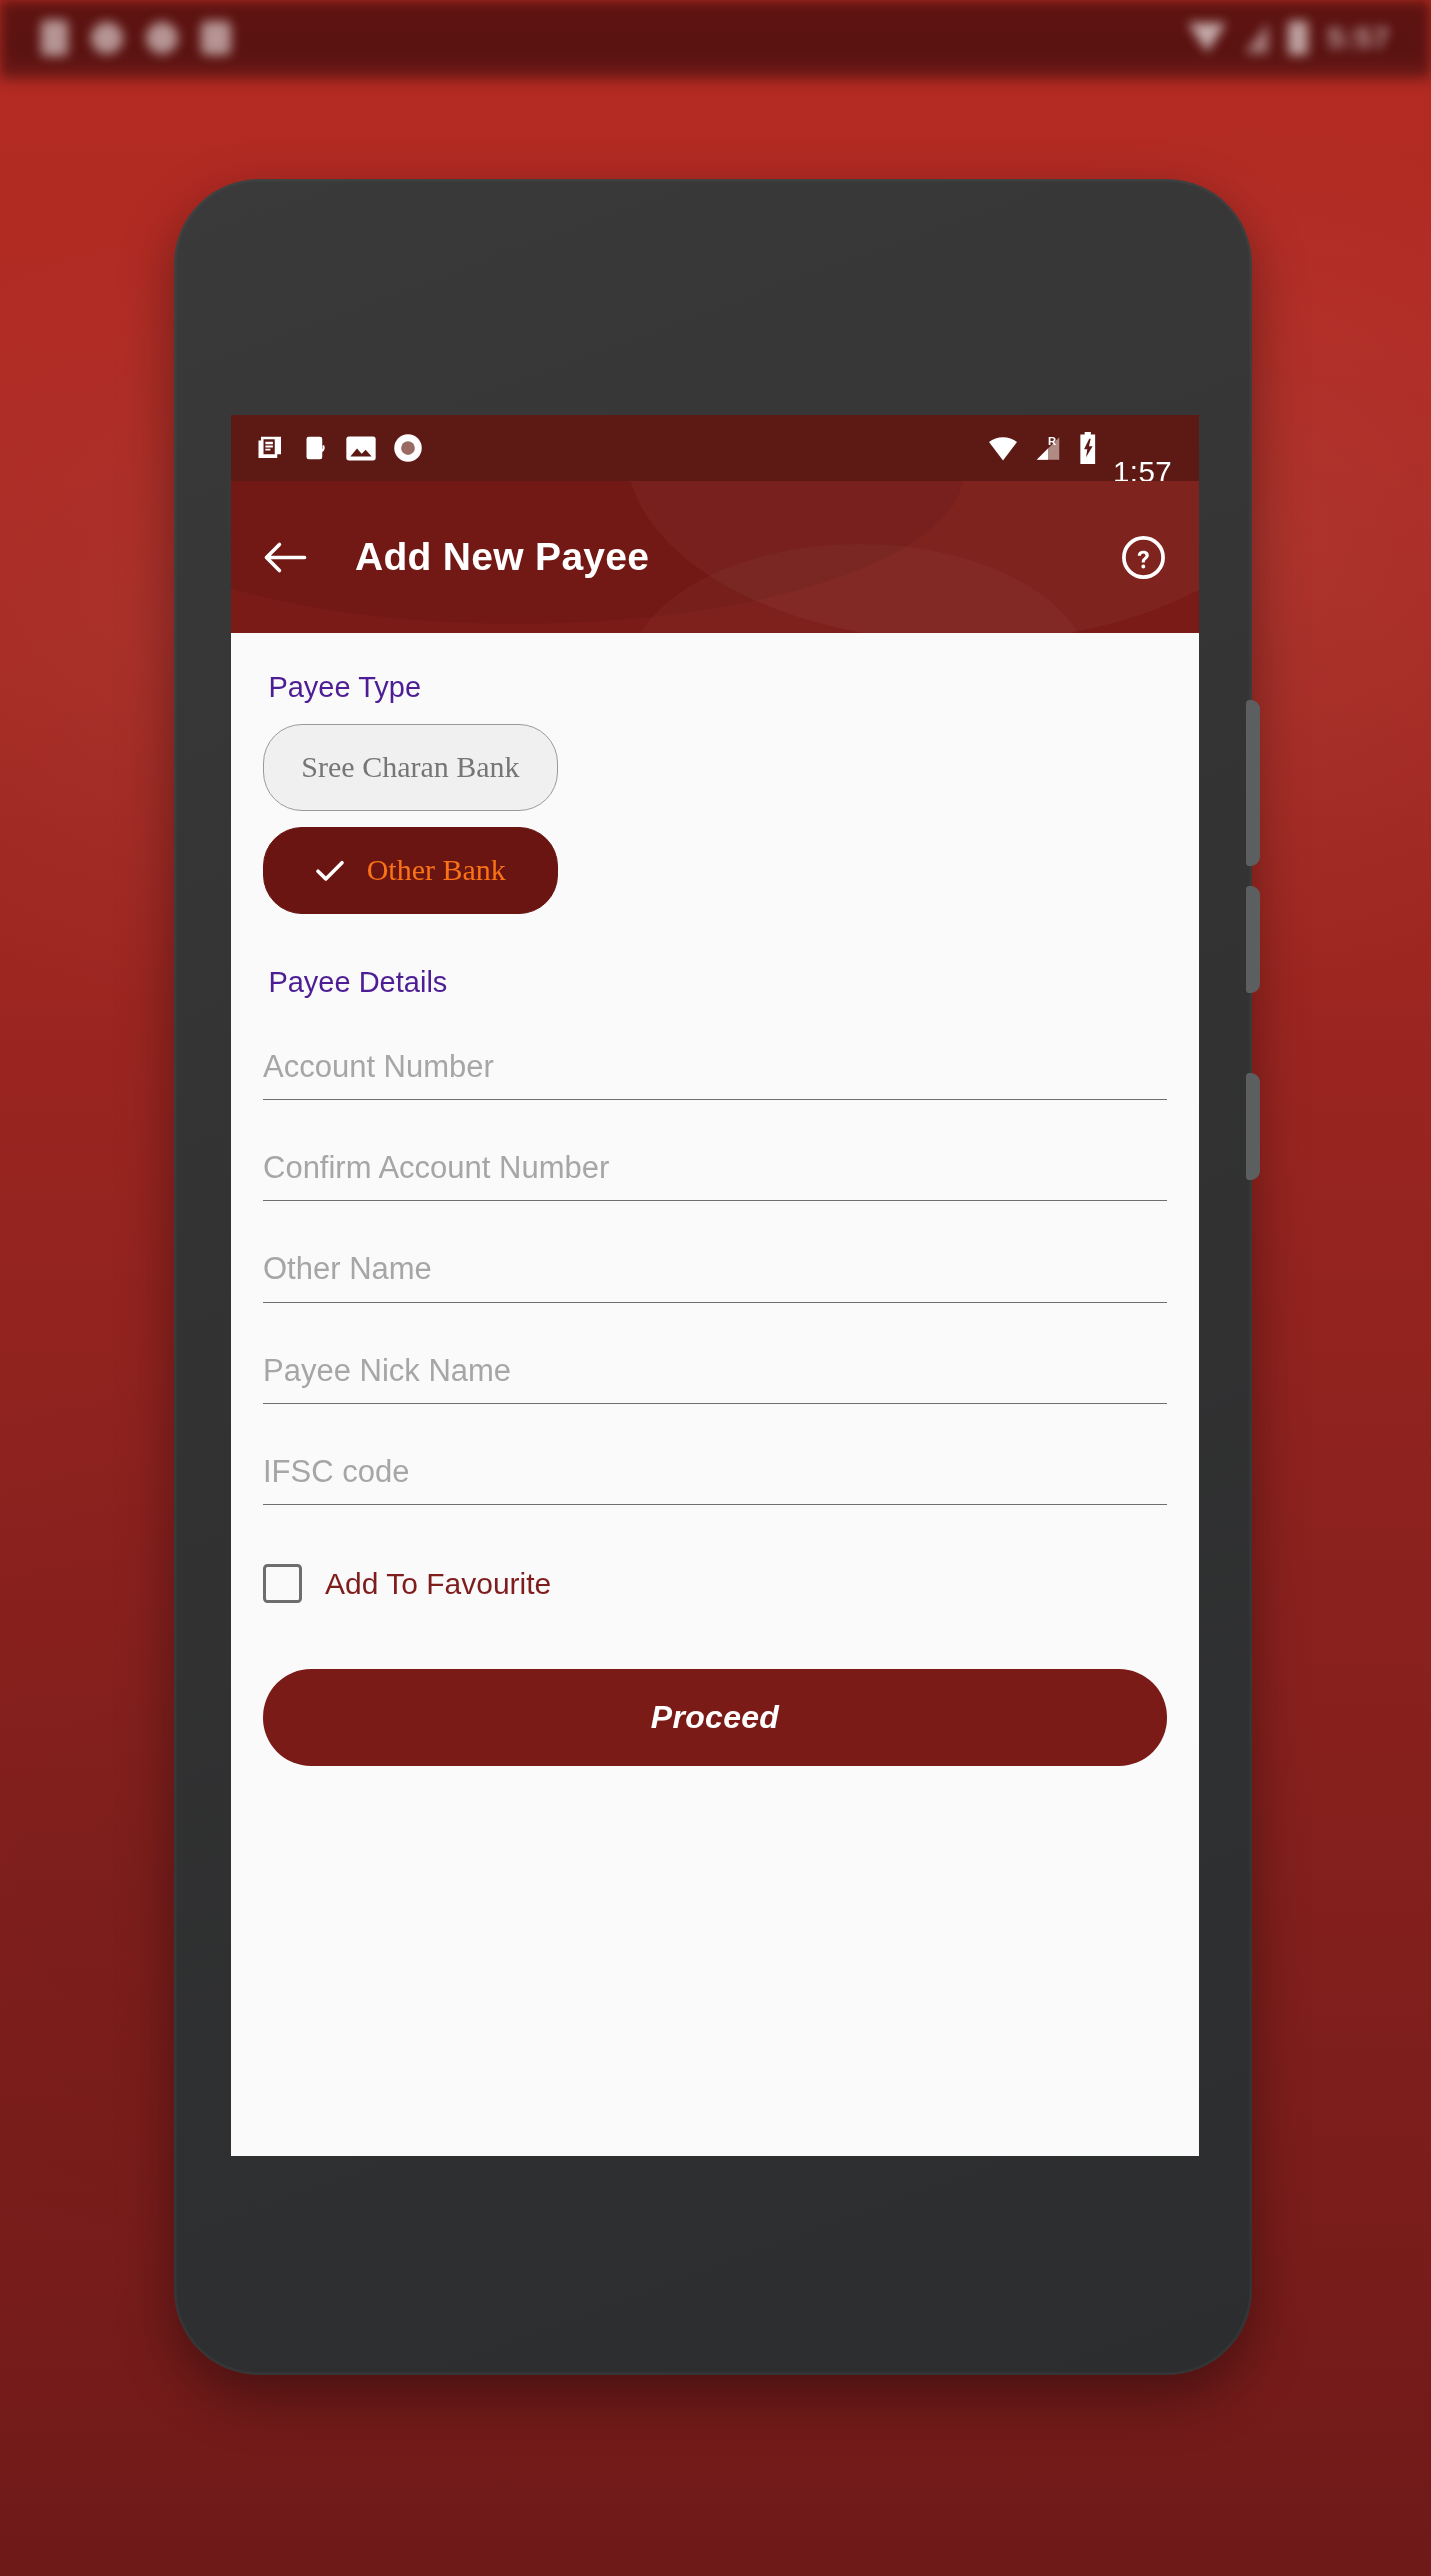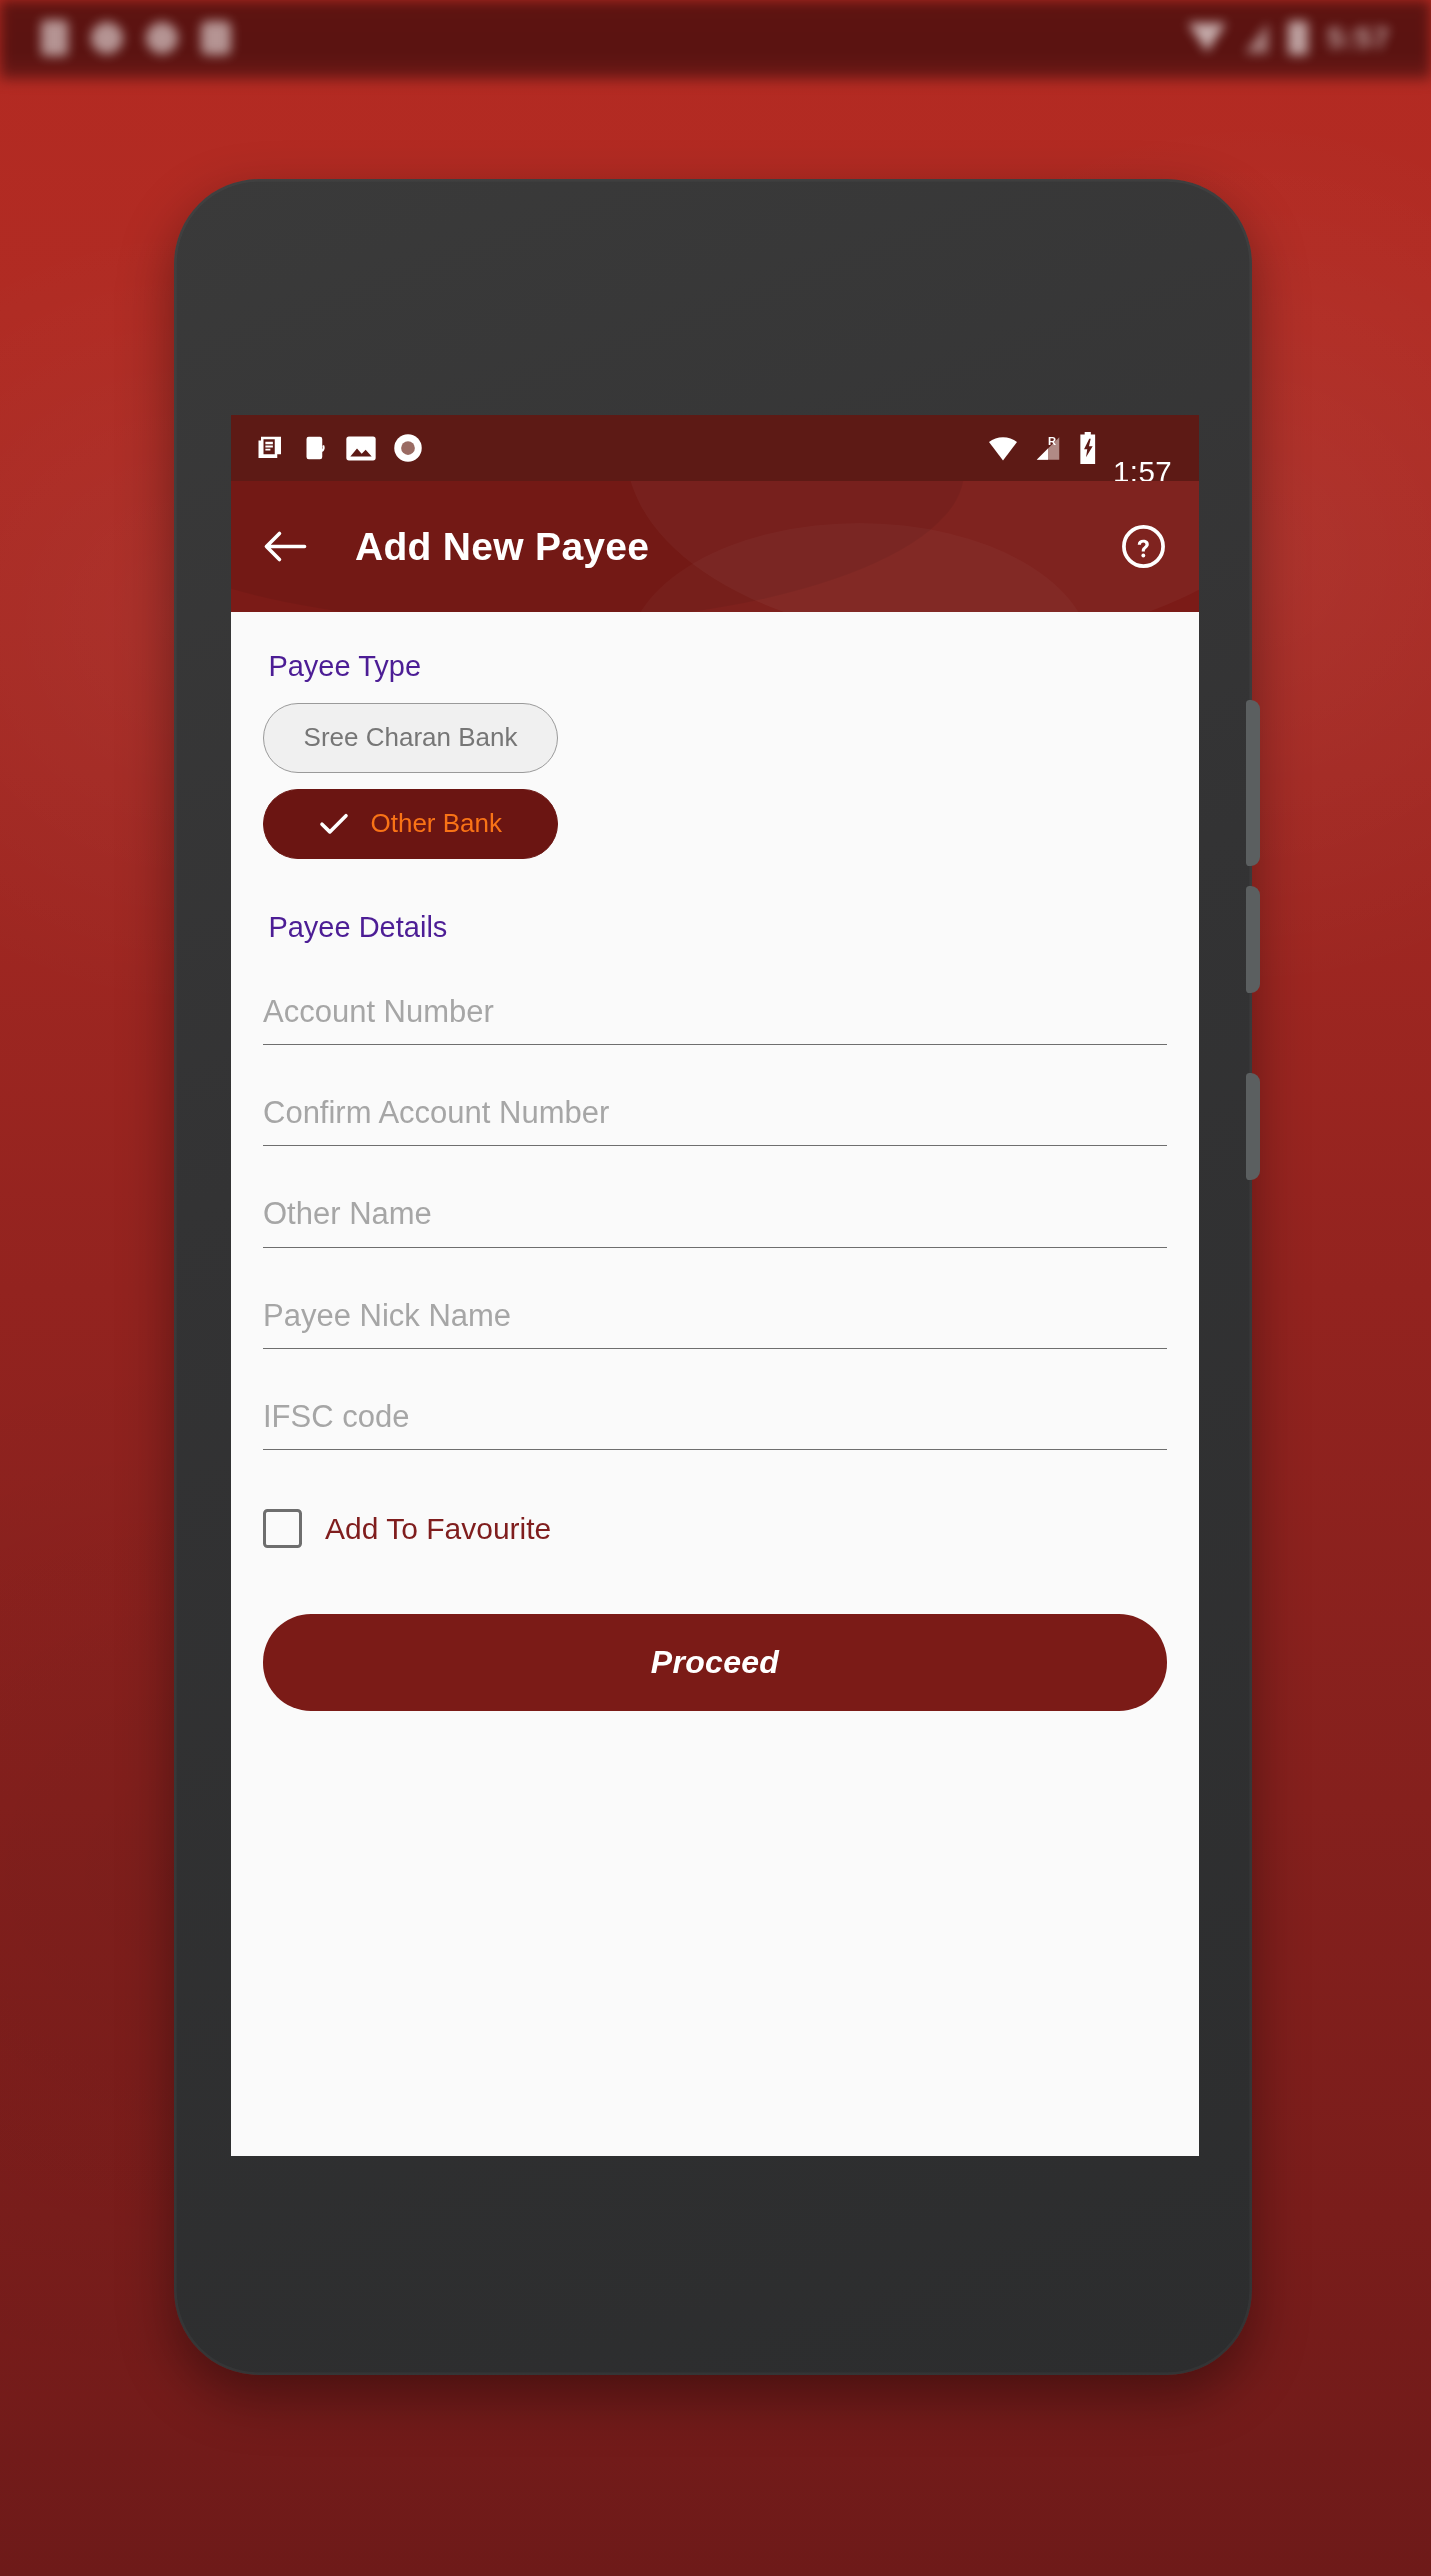--- a/index.html
+++ b/index.html
@@ -120,21 +120,21 @@
   }
   .sb-left { display:flex; align-items:center; gap:16px; }
   .sb-right { margin-left:auto; display:flex; align-items:center; gap:14.3px; }
   .sb-time { color:#fff; font-size:29.5px; letter-spacing:0.4px;margin-top:48px; }
 
   svg.sb { display:block; }
 
   
   .appbar {
     position:relative;
-    height:131px;
+    height:152px;
     background:#7b1b17;
     display:flex; align-items:center;
     padding:16px 32px;
     overflow:hidden;
   }
   .appbar-wave {
     position:absolute; pointer-events:none;
     border-radius:50%;
   }
   .wv1 { width:680px; height:385px; right:-107px; top:-224px; background:rgba(255,255,255,.035); }
@@ -156,27 +156,28 @@
     position:relative;
   }
   .section-label {
     color:#4c1d95; font-size:29px;
     margin-top:38px; margin-left:5.4px;
   }
   .section-label.details { margin-top:52px; }
 
   .chip {
     margin-top:19.7px;
-    height:70px;
+    height:87px;
     width:auto; display:inline-flex; align-items:center; justify-content:center;
     padding:0 34px;
     border-radius:39px;
-    font-size:26px;
+    font-size:30px;
     cursor:pointer;
     min-width:295px;
+    font-family:Liberation Serif, serif;
   }
   .chip.unselected {
     background:#f0f0f0;
     border:1.8px solid #9a9a9a;
     color:#767676;
   }
   .chip.selected {
     background:#6b1512;
     color:#f97316;
     border:1.8px solid #6b1512;

